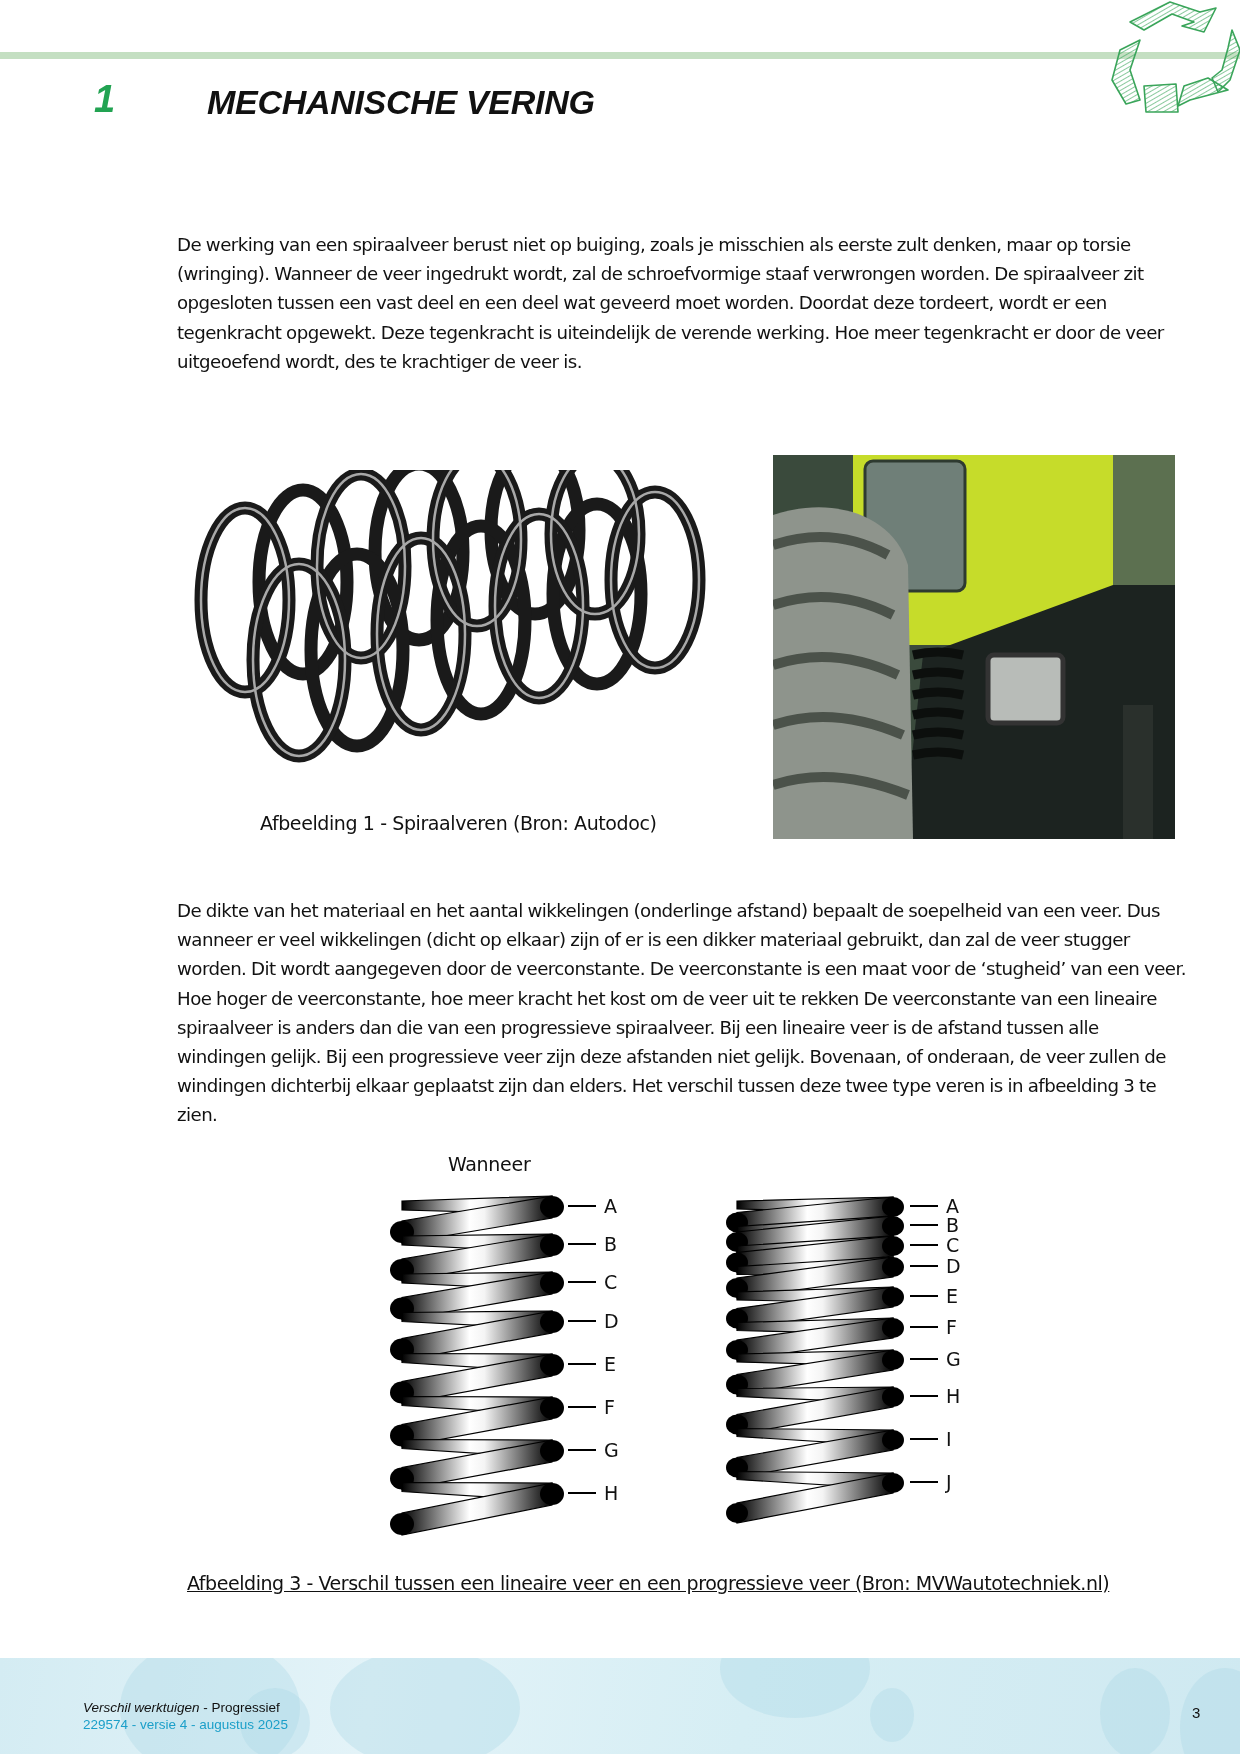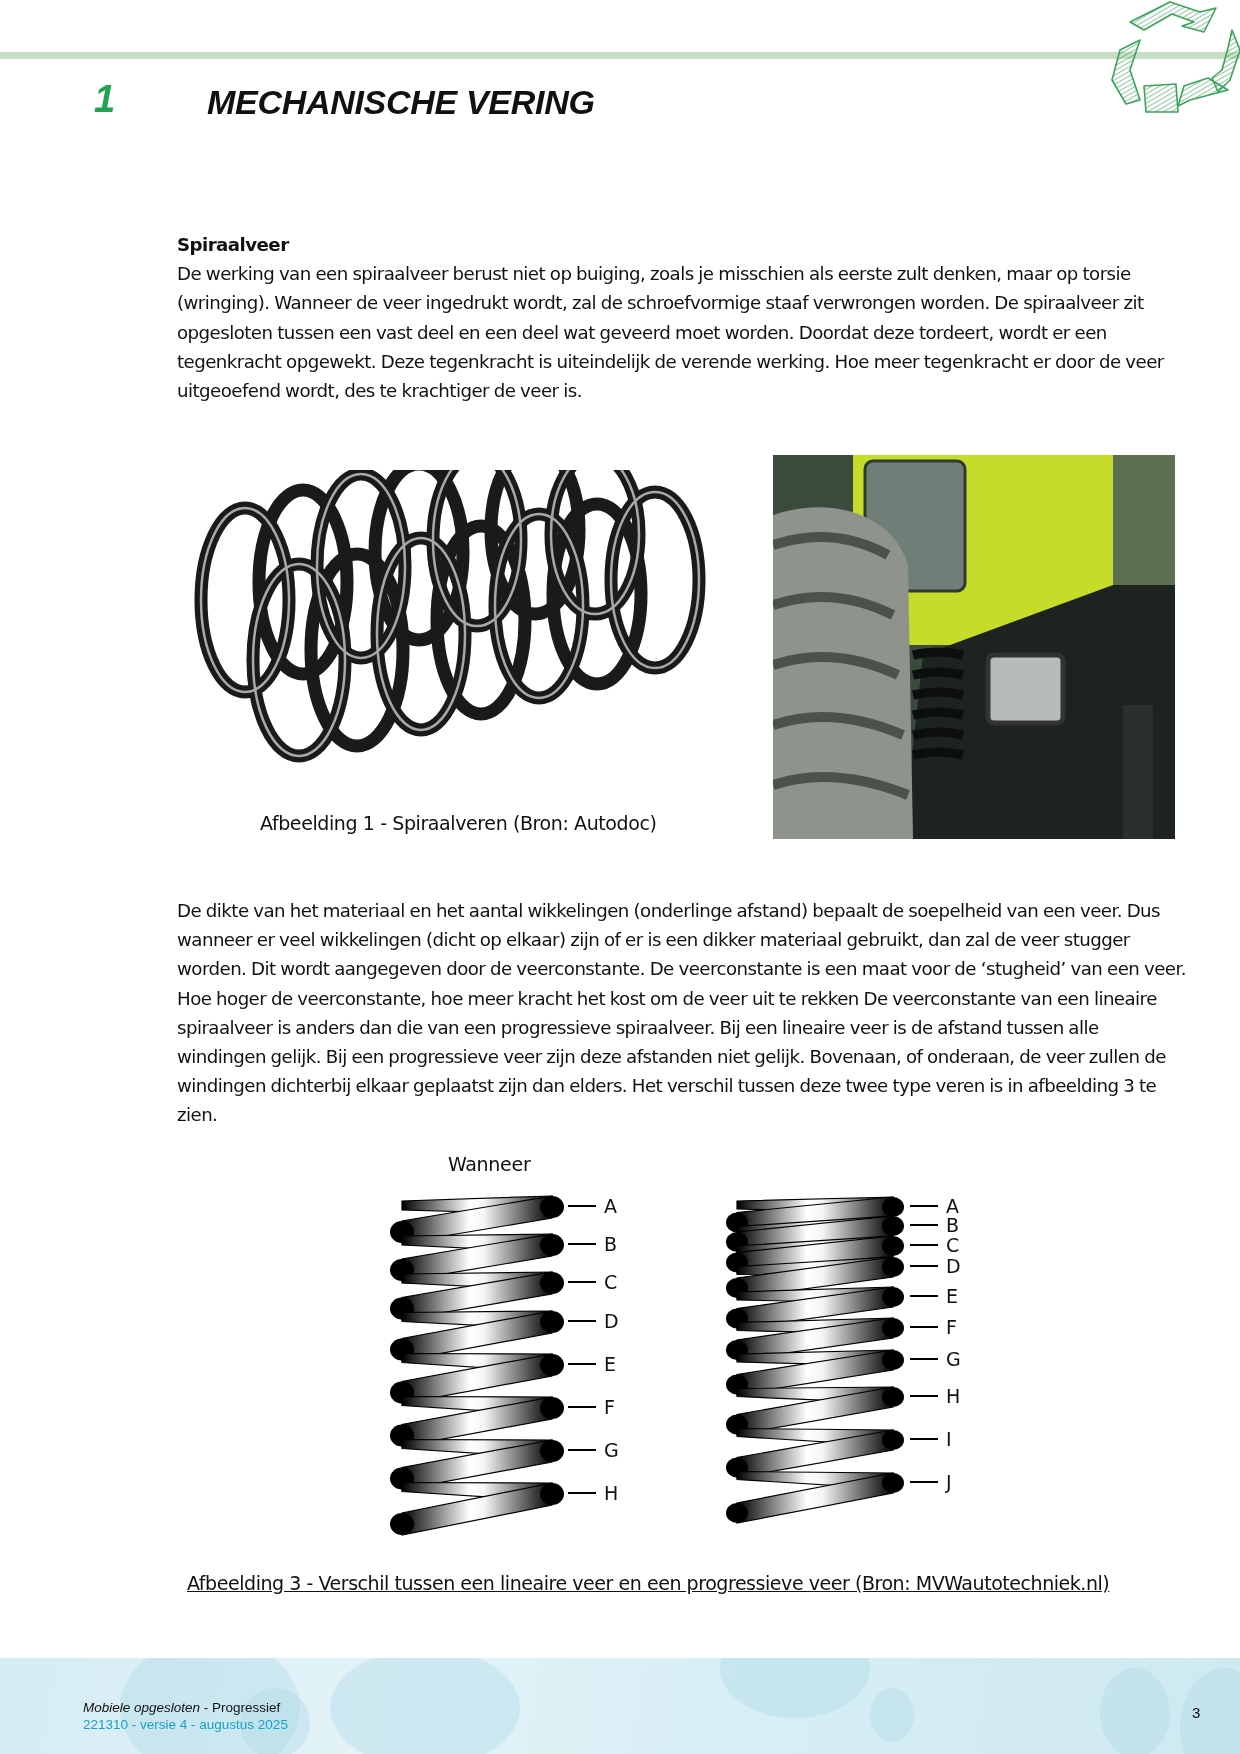--- a/index.html
+++ b/index.html
@@ -49,21 +49,20 @@
     <path d="M 132 30 L 140 50 L 130 80 L 118 92 L 112 78 L 122 70 L 128 48 Z"></path>
     <path d="M 108 78 L 128 90 L 90 100 L 78 106 L 84 86 Z"></path>
     <path d="M 20 50 L 40 40 L 34 58 L 30 70 L 40 100 L 26 104 L 12 80 Z"></path>
     <path d="M 44 86 L 76 84 L 78 112 L 46 112 Z"></path>
   </g>
 </svg>
 <div class="chapter-num">1</div>
 <div class="chapter-title">MECHANISCHE VERING</div>
 
 <div class="body-text" style="top: 230px;">
-  <div class="section-head">Spiraalveer</div>
   <div>De werking van een spiraalveer berust niet op buiging, zoals je misschien als eerste zult denken, maar op torsie (wringing). Wanneer de veer ingedrukt wordt, zal de schroefvormige staaf verwrongen worden. De spiraalveer zit opgesloten tussen een vast deel en een deel wat geveerd moet worden. Doordat deze tordeert, wordt er een tegenkracht opgewekt. Deze tegenkracht is uiteindelijk de verende werking. Hoe meer tegenkracht er door de veer uitgeoefend wordt, des te krachtiger de veer is.</div>
 </div>
 
 <svg class="fig2-img" viewBox="0 0 560 300">
   <g fill="none" stroke="#1a1a1a" stroke-width="13">
     <ellipse cx="60" cy="130" rx="44" ry="92"></ellipse>
     <ellipse cx="118" cy="112" rx="44" ry="92"></ellipse>
     <ellipse cx="176" cy="96" rx="44" ry="92"></ellipse>
     <ellipse cx="234" cy="82" rx="44" ry="88"></ellipse>
     <ellipse cx="292" cy="70" rx="44" ry="86"></ellipse>
@@ -296,16 +295,16 @@
 <div class="footer">
   <div class="bubble" style="left: 120px; top: -20px; width: 180px; height: 140px;"></div>
   <div class="bubble" style="left: 240px; top: 30px; width: 70px; height: 70px;"></div>
   <div class="bubble" style="left: 330px; top: -10px; width: 190px; height: 120px;"></div>
   <div class="bubble" style="left: 720px; top: -40px; width: 150px; height: 100px;"></div>
   <div class="bubble" style="left: 870px; top: 30px; width: 44px; height: 54px;"></div>
   <div class="bubble" style="left: 1100px; top: 10px; width: 70px; height: 90px;"></div>
   <div class="bubble" style="left: 1180px; top: 10px; width: 90px; height: 120px;"></div>
 </div>
 <div class="footer-line1">
-  <i>Mobiele opgesloten</i><span> - </span><span>Progressief</span>
+  <i>Verschil werktuigen</i><span> - </span><span>Progressief</span>
 </div>
-<div class="footer-line2">221310 - versie 4 - augustus 2025</div>
+<div class="footer-line2">229574 - versie 4 - augustus 2025</div>
 <div class="page-num">3</div>
 
 </body></html>

